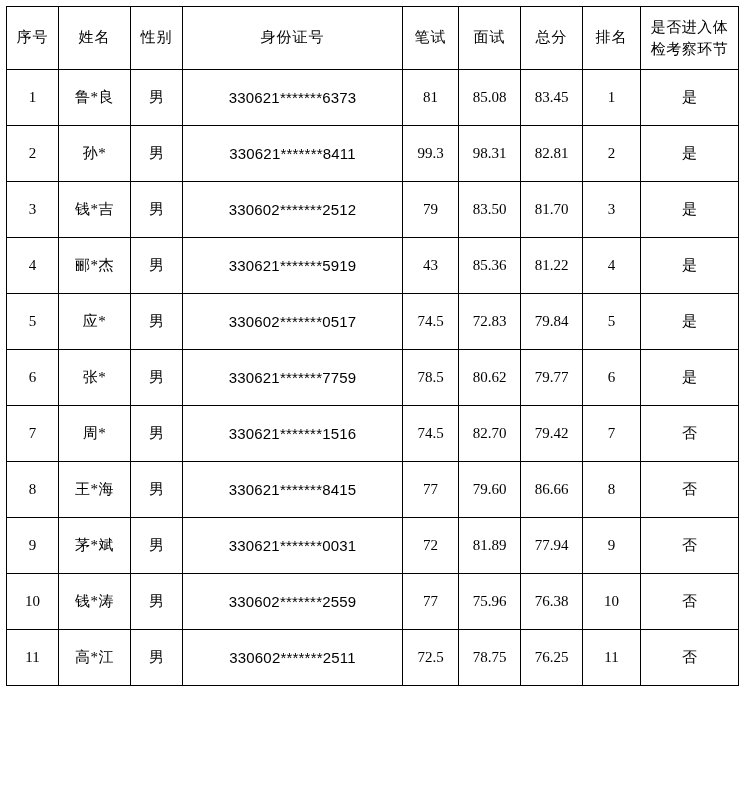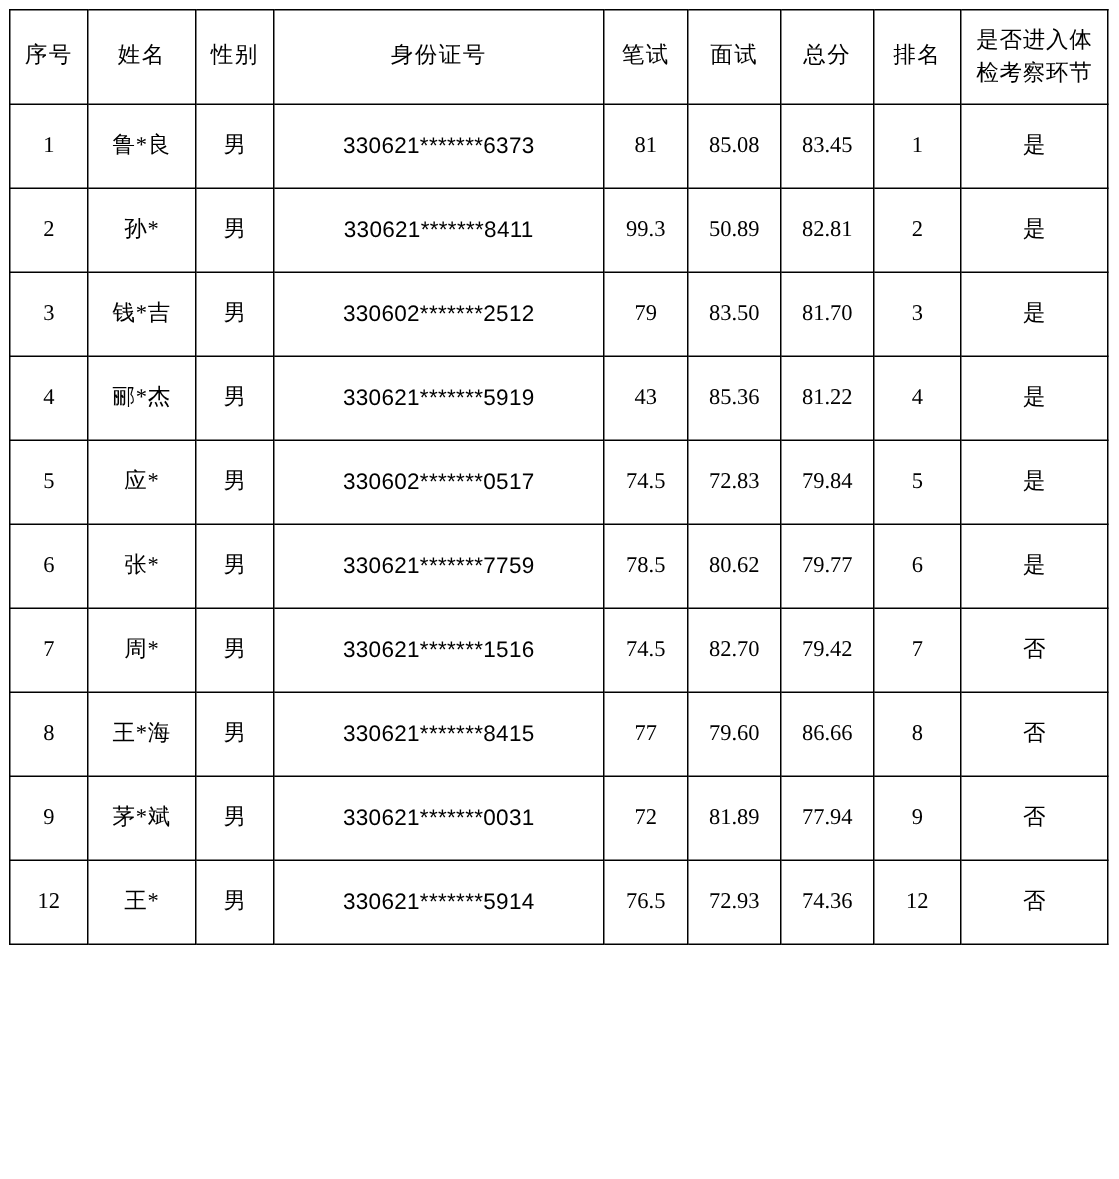--- a/index.html
+++ b/index.html
@@ -117,21 +117,21 @@
         <td class="num-cell">83.45</td>
         <td class="num-cell">1</td>
         <td>是</td>
       </tr>
       <tr>
         <td class="num-cell">2</td>
         <td class="name-cell">孙*</td>
         <td>男</td>
         <td class="id-cell">330621*******8411</td>
         <td class="num-cell">99.3</td>
-        <td class="num-cell">50.89</td>
+        <td class="num-cell">98.31</td>
         <td class="num-cell">82.81</td>
         <td class="num-cell">2</td>
         <td>是</td>
       </tr>
       <tr>
         <td class="num-cell">3</td>
         <td class="name-cell">钱*吉</td>
         <td>男</td>
         <td class="id-cell">330602*******2512</td>
         <td class="num-cell">79</td>
@@ -200,25 +200,36 @@
         <td class="name-cell">茅*斌</td>
         <td>男</td>
         <td class="id-cell">330621*******0031</td>
         <td class="num-cell">72</td>
         <td class="num-cell">81.89</td>
         <td class="num-cell">77.94</td>
         <td class="num-cell">9</td>
         <td>否</td>
       </tr>
       <tr>
-        <td class="num-cell">12</td>
-        <td class="name-cell">王*</td>
-        <td>男</td>
-        <td class="id-cell">330621*******5914</td>
-        <td class="num-cell">76.5</td>
-        <td class="num-cell">72.93</td>
-        <td class="num-cell">74.36</td>
-        <td class="num-cell">12</td>
+        <td class="num-cell">10</td>
+        <td class="name-cell">钱*涛</td>
+        <td>男</td>
+        <td class="id-cell">330602*******2559</td>
+        <td class="num-cell">77</td>
+        <td class="num-cell">75.96</td>
+        <td class="num-cell">76.38</td>
+        <td class="num-cell">10</td>
+        <td>否</td>
+      </tr>
+      <tr>
+        <td class="num-cell">11</td>
+        <td class="name-cell">高*江</td>
+        <td>男</td>
+        <td class="id-cell">330602*******2511</td>
+        <td class="num-cell">72.5</td>
+        <td class="num-cell">78.75</td>
+        <td class="num-cell">76.25</td>
+        <td class="num-cell">11</td>
         <td>否</td>
       </tr>
     </tbody>
   </table>
 </div>
 
 </body></html>

